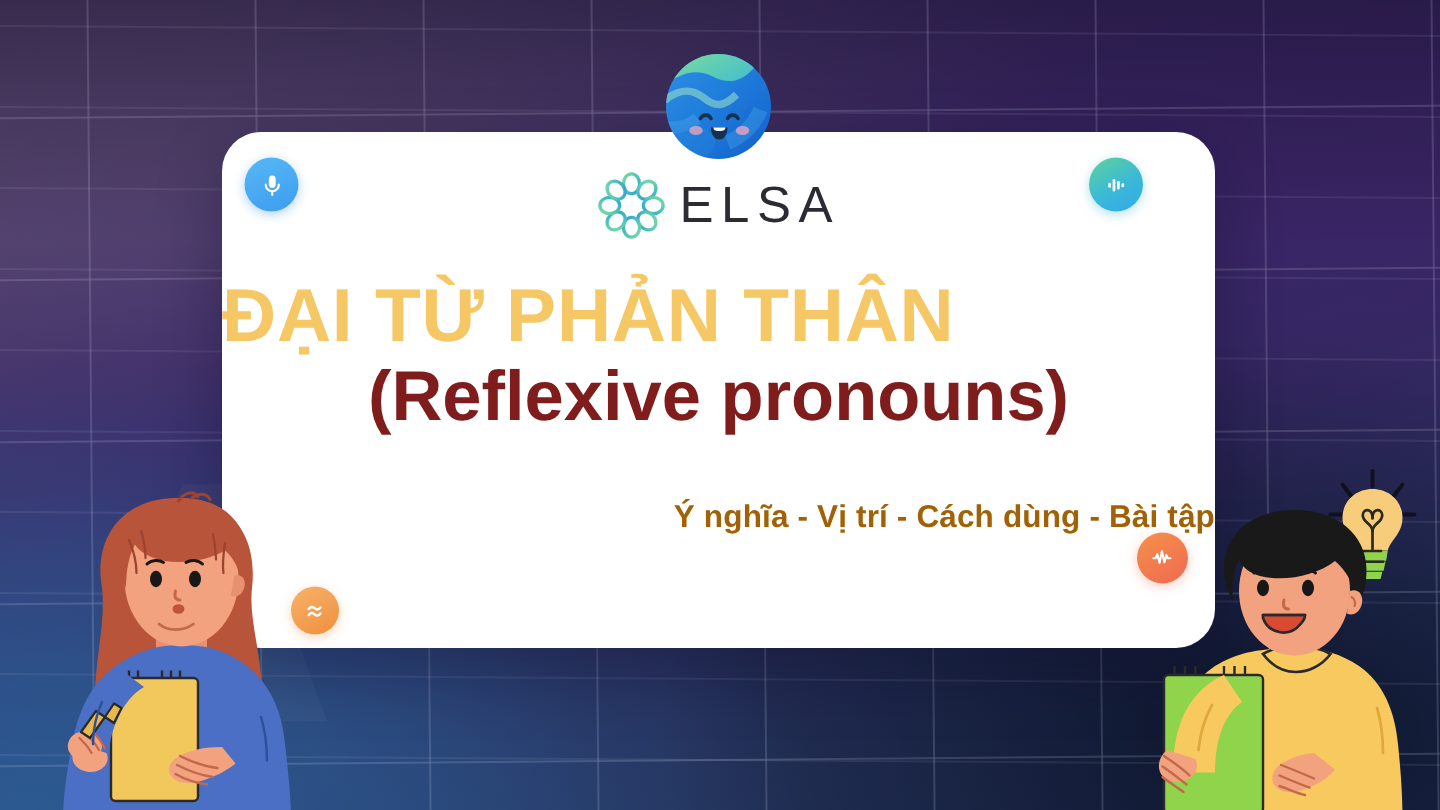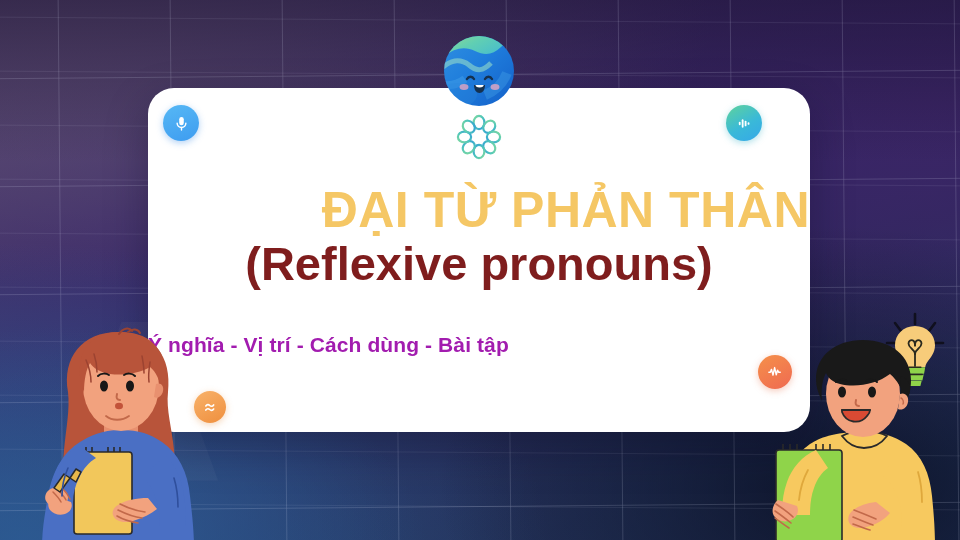--- a/index.html
+++ b/index.html
@@ -86,36 +86,36 @@
 
   
   #globe {
     position:absolute; left:441px; top:33px;
     width:76px; height:76px; z-index:7;
   }
 
   
   .title-1 {
     position:absolute; left:0; right:0; top:96px;
-    text-align:right;
+    text-align:left;
     font-size:50px; font-weight:700; line-height:1.04;
     color:#f5c765;
     letter-spacing:.5px;
   }
   .title-2 {
     position:absolute; left:0; right:0; top:152px;
     text-align:center;
     font-size:47px; font-weight:700; line-height:1.04;
     color:#7f1d1d;
   }
   .subtitle {
     position:absolute; left:0; right:0; top:245px;
-    text-align:left;
+    text-align:right;
     font-size:21px; font-weight:700;
-    color:#a21caf;
+    color:#a16207;
     letter-spacing:.1px;
   }
 
   
   .badge {
     position:absolute; border-radius:50%;
     display:flex; align-items:center; justify-content:center;
     z-index:9;
   }
   .badge-mic {
@@ -368,20 +368,21 @@
             <ellipse cx="23" cy="8.5" rx="5.4" ry="6.6" transform="rotate(90 23 23)"></ellipse>
             <ellipse cx="23" cy="8.5" rx="5.4" ry="6.6" transform="rotate(135 23 23)"></ellipse>
             <ellipse cx="23" cy="8.5" rx="5.4" ry="6.6" transform="rotate(180 23 23)"></ellipse>
             <ellipse cx="23" cy="8.5" rx="5.4" ry="6.6" transform="rotate(225 23 23)"></ellipse>
             <ellipse cx="23" cy="8.5" rx="5.4" ry="6.6" transform="rotate(270 23 23)"></ellipse>
             <ellipse cx="23" cy="8.5" rx="5.4" ry="6.6" transform="rotate(315 23 23)"></ellipse>
           </g>
         </g>
       </svg>
     </span>
+    <span class="logo-word">ELSA</span>
   </div>
 
   <div class="title-1">ĐẠI TỪ PHẢN THÂN</div>
   <div class="title-2">(Reflexive pronouns)</div>
   <div class="subtitle">Ý nghĩa - Vị trí - Cách dùng - Bài tập</div>
 </div>
 
 <div class="badge badge-mic">
   <svg viewBox="0 0 20 20" width="19" height="19">
     <rect x="7.6" y="3.2" width="4.8" height="8.6" rx="2.4" fill="#ffffff"></rect>

